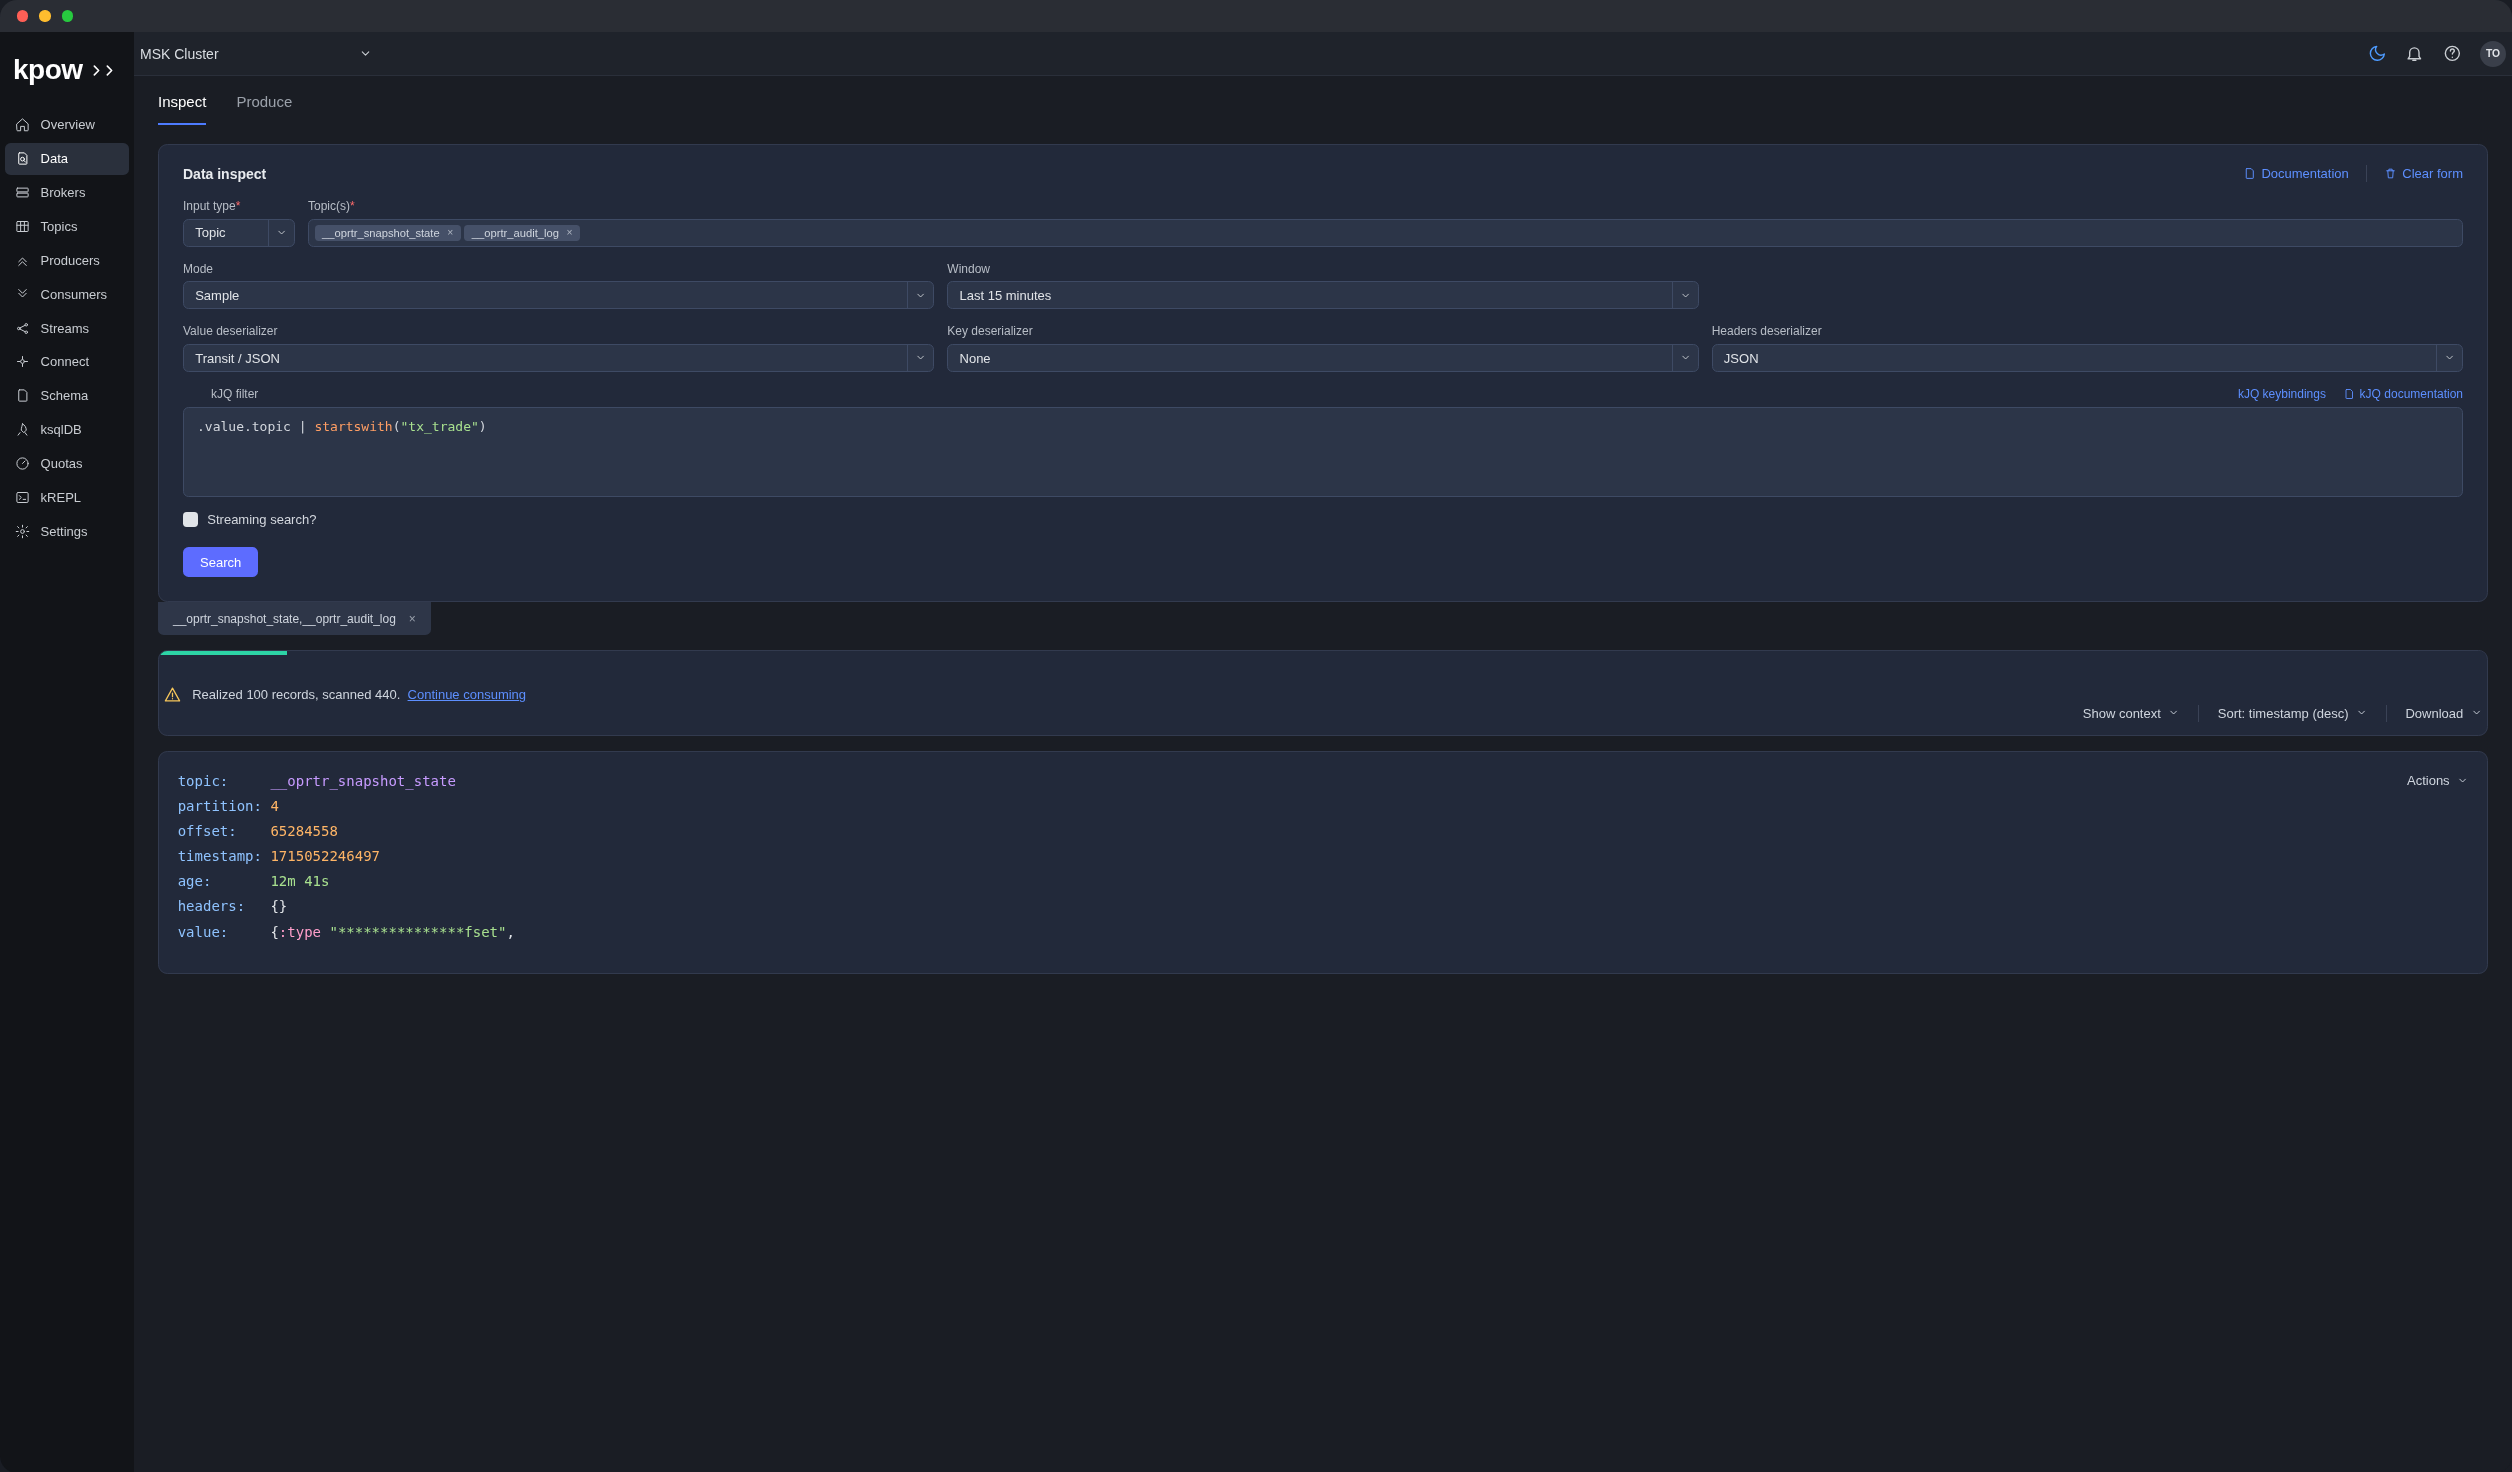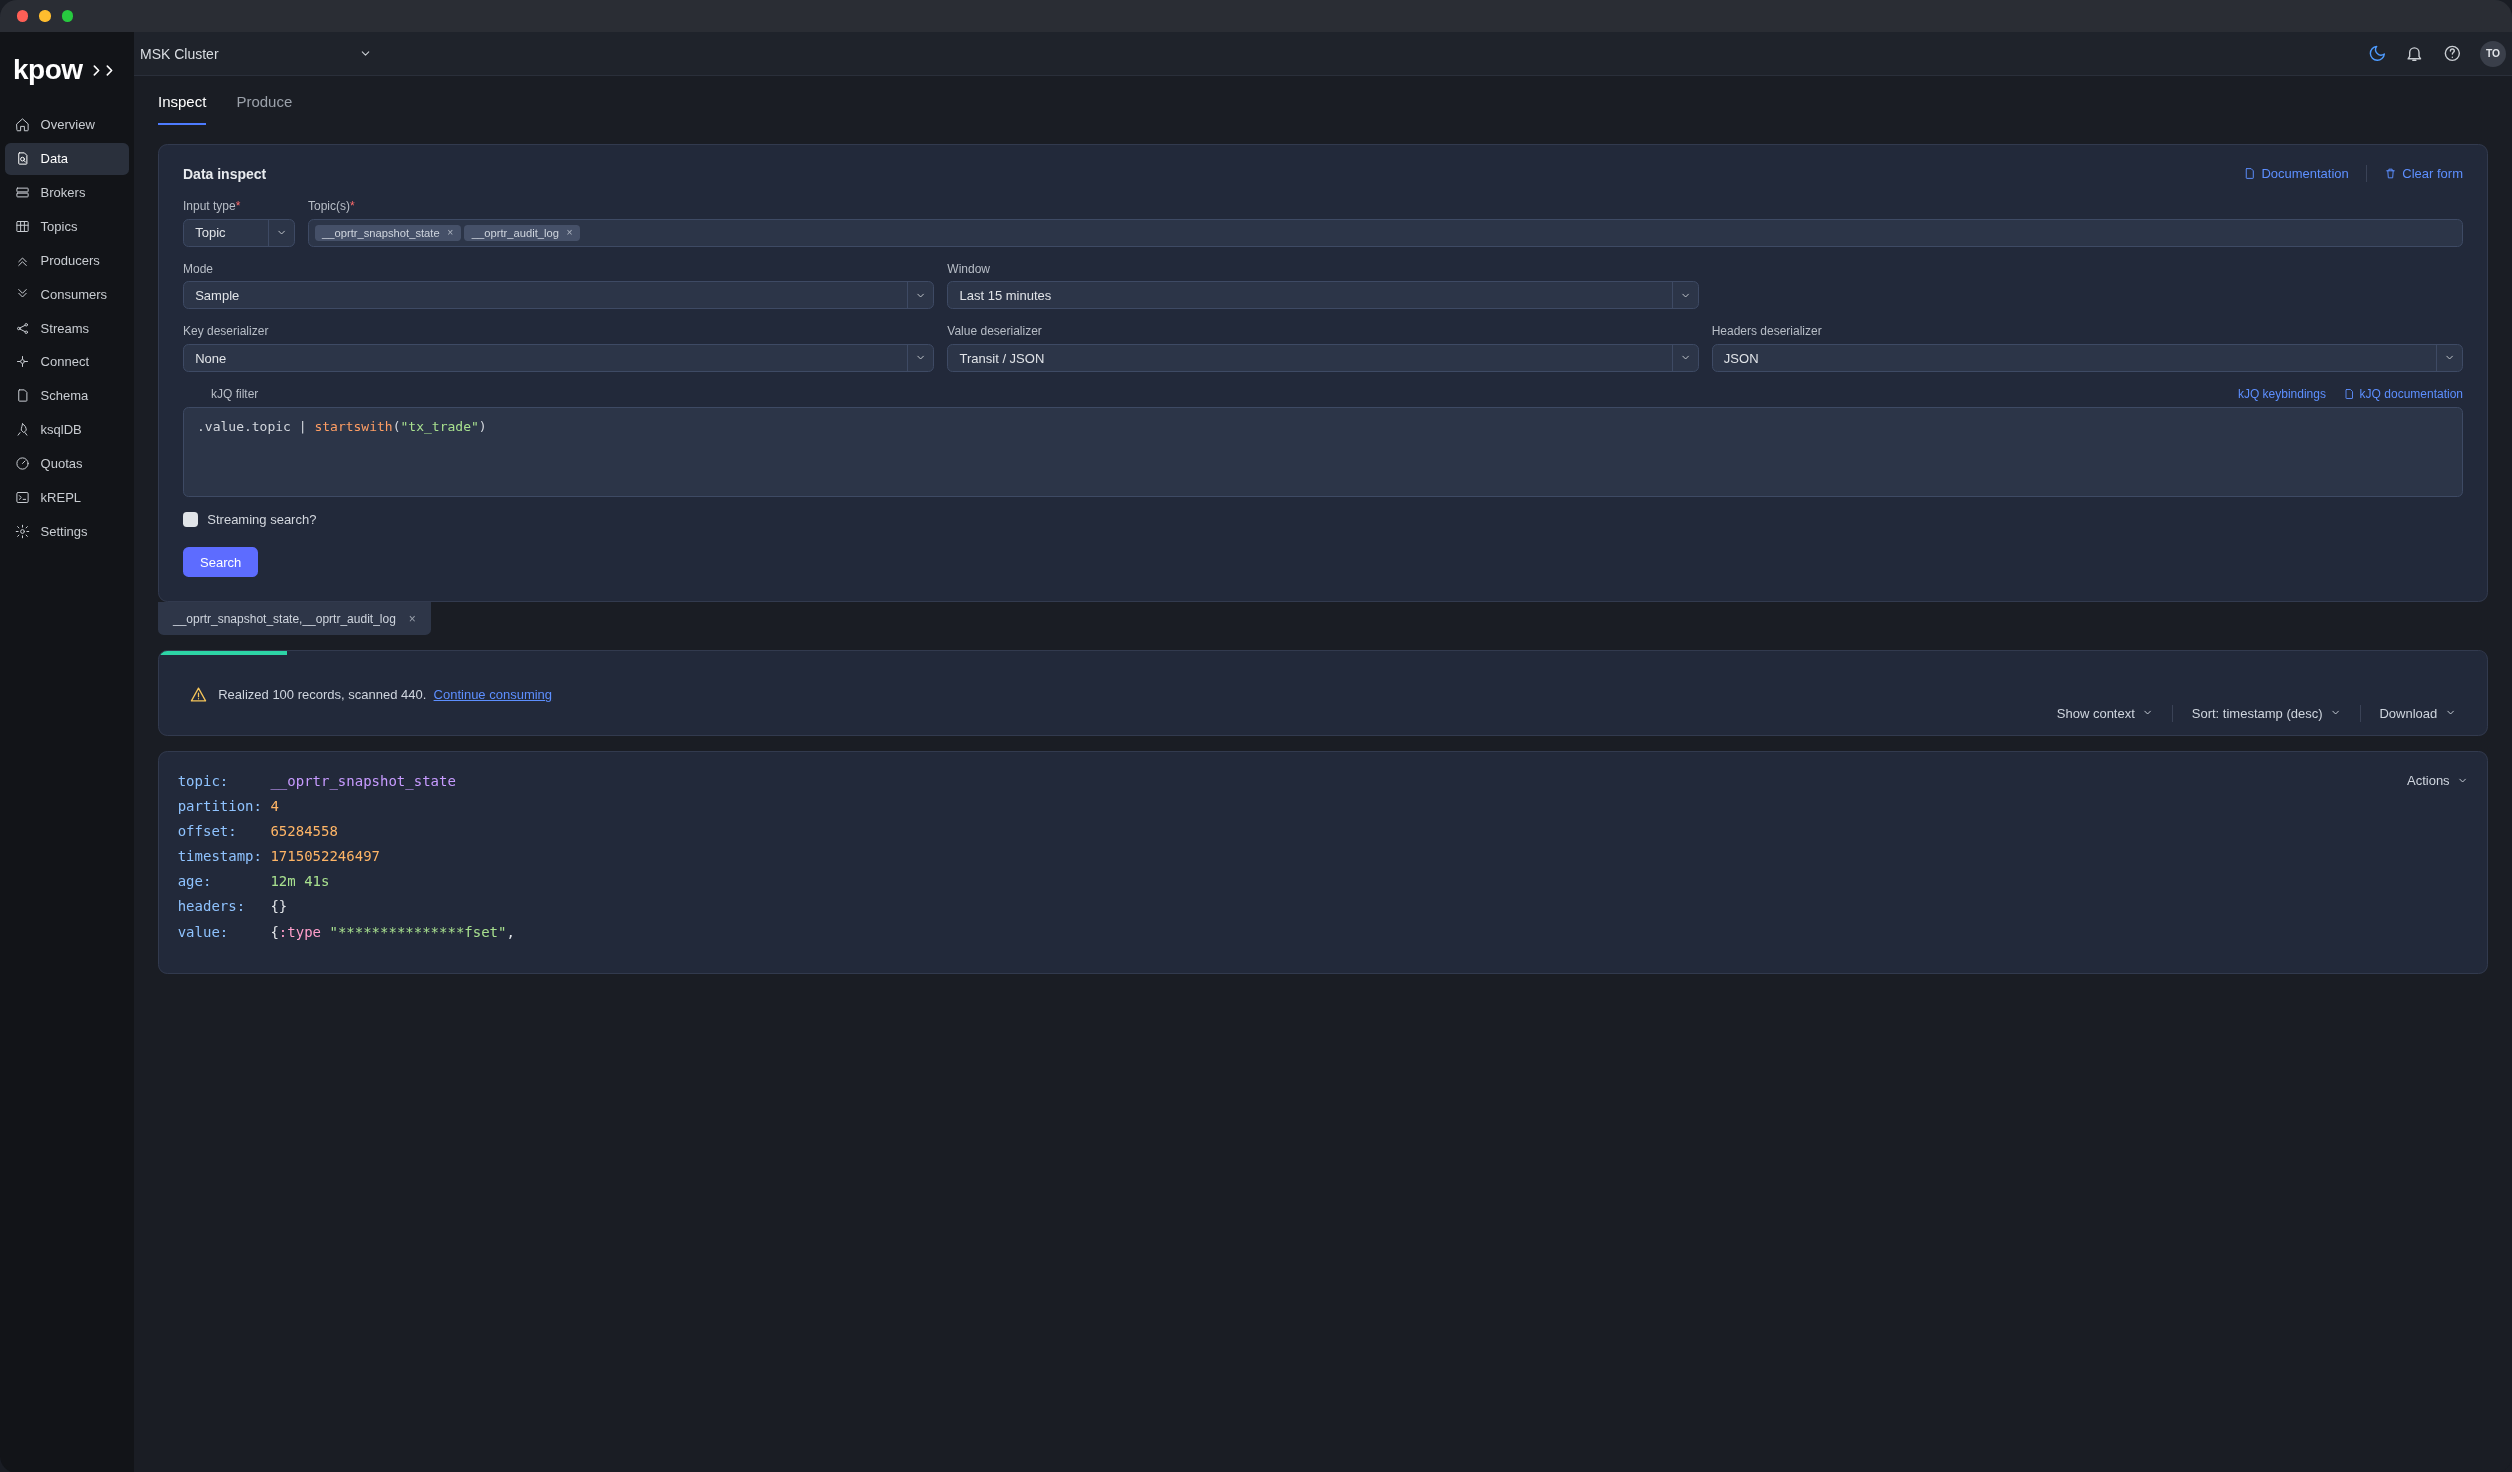--- a/index.html
+++ b/index.html
@@ -76,21 +76,21 @@
 
 .search-btn { margin-top: 20.6px; background: #5d6cff; color: #fff; border: none; border-radius: 5.6px; padding: 7.5px 17px; font-size: 13px; font-weight: 500; cursor: pointer; }
 
 .result-tab-bar { margin: 0 24px; display: flex; }
 .result-tab { background: #2e3648; border-radius: 0 0 5.6px 5.6px; padding: 9.3px 15px; display: flex; align-items: center; gap: 13px; font-size: 12px; color: #cfd5de; }
 .result-tab .x { cursor: pointer; color: #9aa1ad; }
 
 .status-panel { margin: 15px 24px 0; background: #22293a; border: 0.9px solid #323a4e; border-radius: 9.3px; position: relative; overflow: hidden; }
 .progress { height: 3.7px; background: #22293a; }
 .progress-fill { height: 3.7px; width: 5.5%; background: #2dd4a6; }
-.status-row { display: flex; align-items: center; padding: 13px 31px; gap: 11.2px; }
+.status-row { display: flex; align-items: center; padding: 13px 5px; gap: 11.2px; }
 .warn-icon { width: 17px; height: 17px; color: #f5c55a; }
 .status-text { font-size: 13px; color: #cfd5de; }
 .status-link { color: #5d8fff; text-decoration: underline; cursor: pointer; }
 .status-right { margin-left: auto; display: flex; align-items: center; gap: 18.7px; font-size: 13px; color: #cfd5de; margin-top: 37px; }
 .drop { display: flex; align-items: center; gap: 7.5px; cursor: pointer; }
 .drop svg { width: 11.2px; height: 11.2px; stroke: #cfd5de; }
 
 .record-panel { margin: 15px 24px 0; background: #22293a; border: 0.9px solid #323a4e; border-radius: 9.3px; padding: 17px 18.7px 28px; font-family: "SF Mono", Menlo, Consolas, monospace; font-size: 14px; line-height: 1.8; position: relative; }
 .record-actions { position: absolute; right: 18.7px; top: 17px; font-size: 13px; font-family: -apple-system, sans-serif; color: #cfd5de; display: flex; align-items: center; gap: 7.5px; cursor: pointer; }
 .record-line { white-space: pre; }
@@ -346,34 +346,34 @@
                     <path d="M6 9l6 6 6-6"></path>
                   </svg>
                 </div>
             </div>
           </div>
           <div class="field" style="visibility:hidden"></div>
         </div>
 
         <div class="form-row row3">
           <div class="field">
+            <div class="field-label">Value deserializer</div>
+            <div class="select">
+              <div class="value">Transit / JSON</div>
+              <div class="arrowbox">
+                  <svg viewBox="0 0 24 24" fill="none" stroke-width="2">
+                    <path d="M6 9l6 6 6-6"></path>
+                  </svg>
+                </div>
+            </div>
+          </div>
+          <div class="field">
             <div class="field-label">Key deserializer</div>
             <div class="select">
               <div class="value">None</div>
-              <div class="arrowbox">
-                  <svg viewBox="0 0 24 24" fill="none" stroke-width="2">
-                    <path d="M6 9l6 6 6-6"></path>
-                  </svg>
-                </div>
-            </div>
-          </div>
-          <div class="field">
-            <div class="field-label">Value deserializer</div>
-            <div class="select">
-              <div class="value">Transit / JSON</div>
               <div class="arrowbox">
                   <svg viewBox="0 0 24 24" fill="none" stroke-width="2">
                     <path d="M6 9l6 6 6-6"></path>
                   </svg>
                 </div>
             </div>
           </div>
           <div class="field">
             <div class="field-label">Headers deserializer</div>
             <div class="select">

